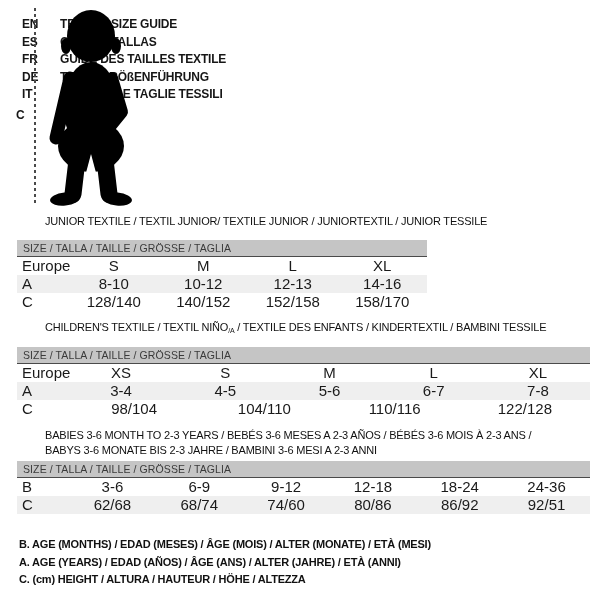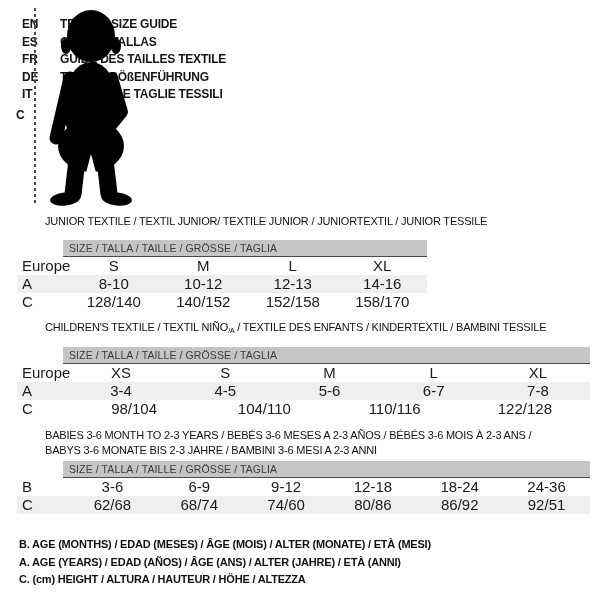--- a/index.html
+++ b/index.html
@@ -50,21 +50,21 @@
   .size-table { position: absolute; left: 17px; }
   #table-junior   { top: 240px; width: 410px; }
   #table-children { top: 347px; width: 573px; }
   #table-babies   { top: 461px; width: 573px; }
 
   .size-header {
     height: 17px; line-height: 17px;
     background: #c5c5c5;
     border-bottom: 1px solid #4a4a4a;
     padding-left: 6px;
-    font-size: 10.5px; color: #3a3a3a; letter-spacing: 0.1px; margin-left: 46px;
+    font-size: 10.5px; color: #3a3a3a; letter-spacing: 0.1px;
   }
   .trow { display: flex; height: 18px; line-height: 18px; font-size: 15px; }
   .trow.stripe { background: #efefef; }
   .tlabel { width: 52px; padding-left: 5px; color: #1a1a1a; }
   .tcell { flex: 1; text-align: center; color: #1a1a1a; }
 
   
   .footnotes { position: absolute; top: 536px; left: 19px; }
   .footnote {
     font-weight: 700; font-size: 11px; letter-spacing: -0.2px;

